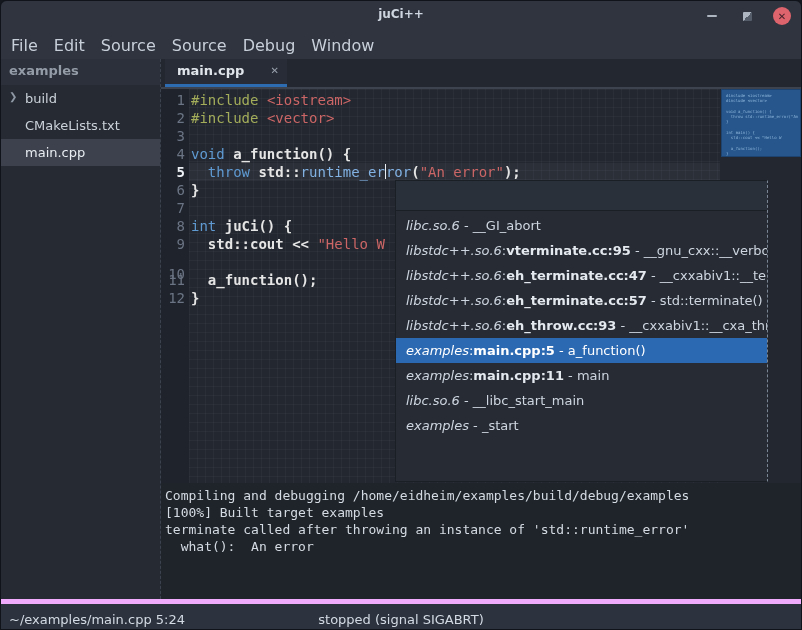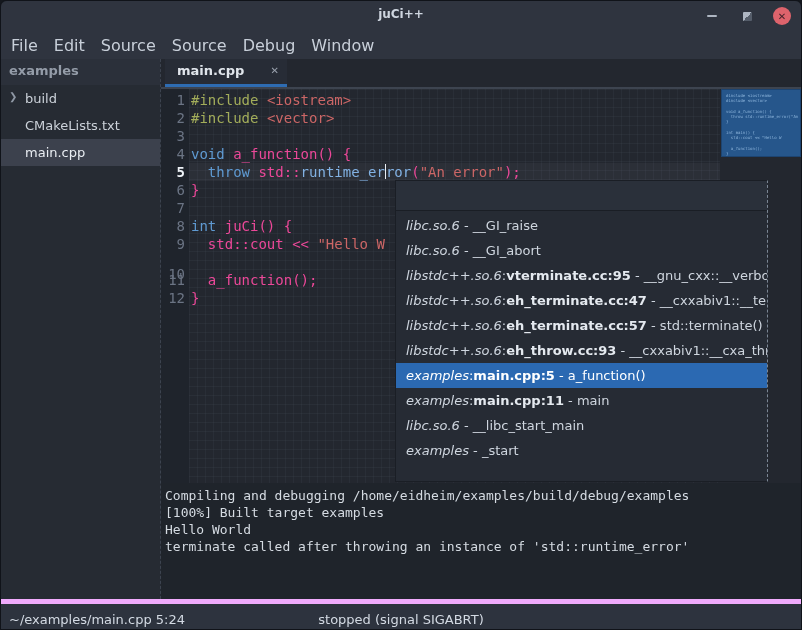--- a/index.html
+++ b/index.html
@@ -51,21 +51,21 @@
   .linehl{position:absolute;left:28px;width:531px;height:18px;background:rgba(255,255,255,0.04);}
   .gut-num{position:absolute;left:0;width:24px;height:18px;text-align:right;
     font-family:"DejaVu Sans Mono",monospace;font-size:14px;line-height:18px;color:#6b7484;}
   .gut-num.cur{color:#eef2f7;font-weight:bold;}
   .code-line{position:absolute;left:30px;height:18px;white-space:pre;
     font-family:"DejaVu Sans Mono",monospace;font-size:14px;line-height:18px;color:#bac2cd;}
   .tk-pp{color:#a3ad5a;}
   .tk-str{color:#cc6666;}
   .tk-kw{color:#5f9ad2;}
   .tk-kwb{color:#82b2e4;font-weight:normal;}
-  .tk-pl{color:#ec4899;}
+  .tk-pl{color:#e5e5e5;font-weight:bold;}
   .caret{display:inline-block;width:0;height:15px;border-left:1.5px solid #eaeff5;
     vertical-align:-2px;}
   
   .minimap{position:absolute;left:560px;top:0;width:80px;height:68px;background:#26568b;
     border:1px solid #1d4471;overflow:hidden;padding:3px 0 0 4px;}
   .mini-line{font-family:"DejaVu Sans Mono",monospace;font-size:4px;line-height:5.3px;
     color:#9cc3e8;white-space:pre;opacity:.85;}
   
   .popup{position:absolute;left:234px;top:91px;width:373px;height:302px;background:#262b34;
     border:1px solid #1a1e25;border-right:1px dashed #7b8694;}
@@ -184,39 +184,38 @@
           <div class="mini-line"> </div>
           <div class="mini-line">int main() {</div>
           <div class="mini-line">  std::cout &lt;&lt; "Hello W</div>
           <div class="mini-line"> </div>
           <div class="mini-line">  a_function();</div>
           <div class="mini-line">}</div>
         </div>
       <div class="popup">
         <div class="popup-entry"></div>
         <div class="popup-list" id="plist">
-            <div class="popup-row"><span class="lib">libc.so.6</span> - __GI_raise</div>
             <div class="popup-row"><span class="lib">libc.so.6</span> - __GI_abort</div>
             <div class="popup-row"><span class="lib">libstdc++.so.6</span>:<b>vterminate.cc:95</b> - __gnu_cxx::__verbos</div>
             <div class="popup-row"><span class="lib">libstdc++.so.6</span>:<b>eh_terminate.cc:47</b> - __cxxabiv1::__term</div>
             <div class="popup-row"><span class="lib">libstdc++.so.6</span>:<b>eh_terminate.cc:57</b> - std::terminate()</div>
             <div class="popup-row"><span class="lib">libstdc++.so.6</span>:<b>eh_throw.cc:93</b> - __cxxabiv1::__cxa_thro</div>
             <div class="popup-row selected"><span class="lib">examples</span>:<b>main.cpp:5</b> - a_function()</div>
             <div class="popup-row"><span class="lib">examples</span>:<b>main.cpp:11</b> - main</div>
             <div class="popup-row"><span class="lib">libc.so.6</span> - __libc_start_main</div>
             <div class="popup-row"><span class="lib">examples</span> - _start</div>
           </div>
       </div>
     </div>
 
     <div class="terminal" id="terminal">
         <div class="term-line">Compiling and debugging /home/eidheim/examples/build/debug/examples</div>
         <div class="term-line">[100%] Built target examples</div>
-        <div class="term-line">Hello World</div>
         <div class="term-line">terminate called after throwing an instance of 'std::runtime_error'</div>
+        <div class="term-line">  what():  An error</div>
       </div>
   </div>
 
   <div class="statusbar">
     <span class="status-left">~/examples/main.cpp 5:24</span>
     <span class="status-center">stopped (signal SIGABRT)</span>
   </div>
 
 </div>
 

